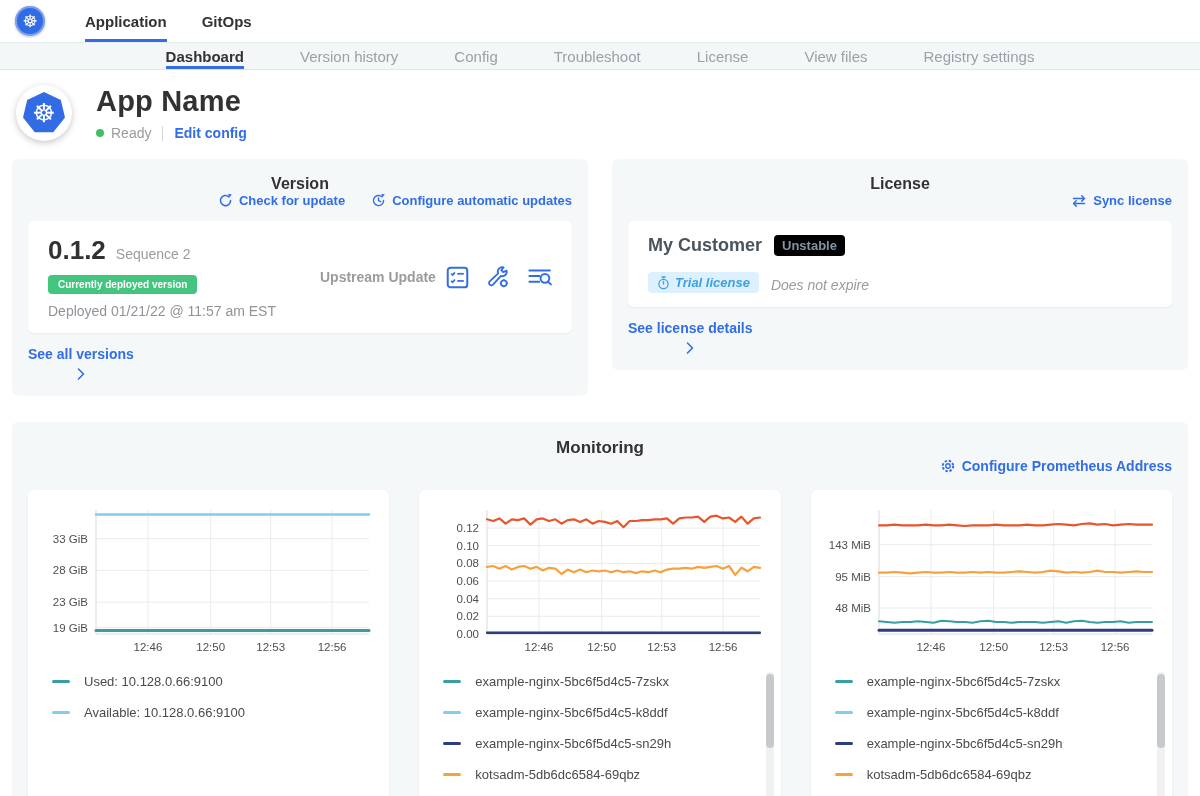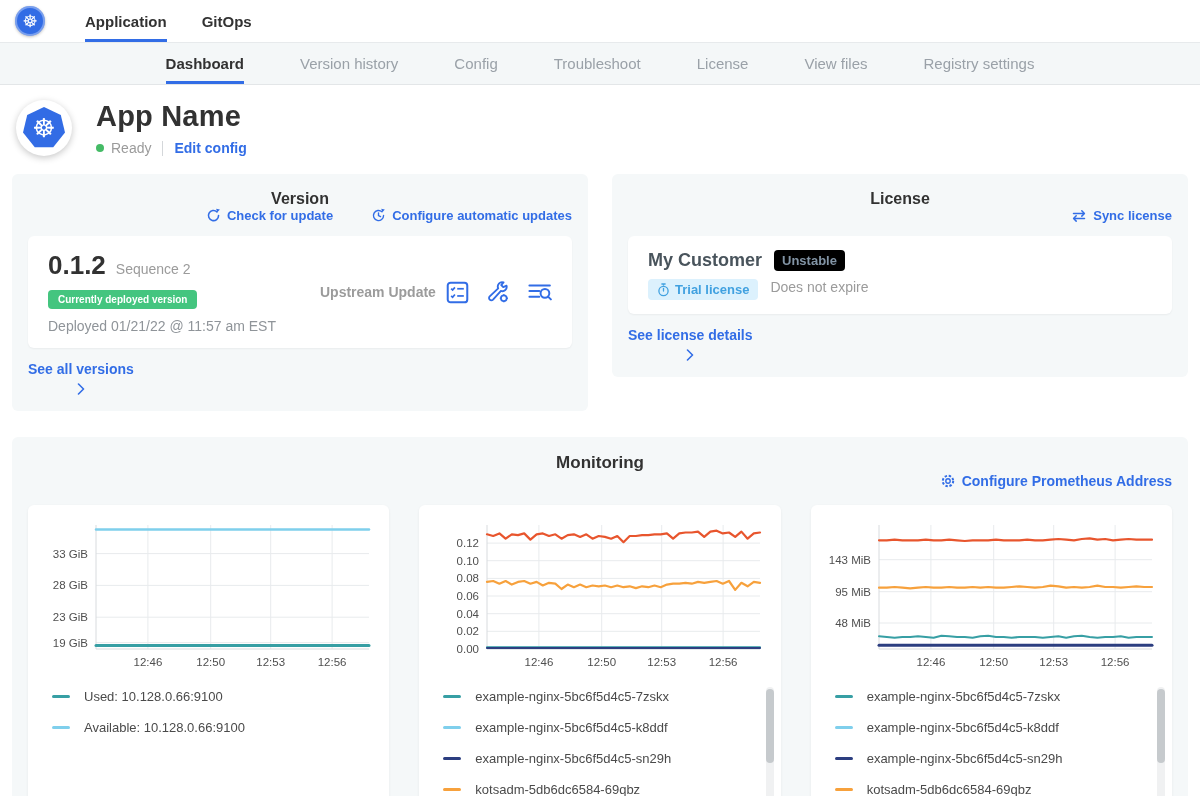--- a/index.html
+++ b/index.html
@@ -16,21 +16,21 @@
   .top-tabs { display:flex; gap:35px; }
   .top-tab { display:flex; align-items:center; font-size:15px; font-weight:700;
     color:#323232; border-bottom:3px solid transparent; padding-top:3px; cursor:pointer; }
   .top-tab.active { border-bottom-color:#326de6; }
   .topbar-right { margin-left:auto; display:flex; align-items:center; gap:22px; }
   .add-app-btn { border:1px solid #326de6; color:#326de6; background:#fff; font-weight:700;
     font-size:14px; padding:7px 18px; border-radius:18px; cursor:pointer; font-family:inherit; }
   .logout { font-size:15px; color:#323232; cursor:pointer; }
 
   
-  .subnav { height:43px; background:#f4f7f8; border-top:1px solid #e7eaec; border-bottom:1px solid #e3e6e8;
+  .subnav { height:28px; background:#f4f7f8; border-top:1px solid #e7eaec; border-bottom:1px solid #e3e6e8;
     display:flex; justify-content:center; gap:56px; }
   .subnav-tab { display:flex; align-items:center; font-size:15px; color:#9aa1a8;
     border-bottom:3px solid transparent; padding-top:3px; cursor:pointer; }
   .subnav-tab.active { color:#323232; font-weight:600; border-bottom-color:#326de6; }
 
   
   .app-header { display:flex; align-items:center; padding:15px 16px 18px 16px; }
   .app-icon-circle { width:56px; height:56px; border-radius:50%; background:#fff;
     box-shadow:0 2px 7px rgba(0,0,0,.22); display:flex; align-items:center; justify-content:center; }
   .app-icon-hept { width:42px; height:42px; background:#326ce5; display:flex; align-items:center; justify-content:center;
@@ -42,40 +42,40 @@
   .status-dot { width:8px; height:8px; border-radius:50%; background:#44bb66; margin-right:7px; }
   .status-text { color:#9b9b9b; }
   .vdiv { width:1px; height:15px; background:#d4d7da; margin:0 11px; }
   .link { color:#326de6; font-weight:600; cursor:pointer; text-decoration:none; }
 
   
   .cards-row { display:flex; gap:24px; padding:0 12px; align-items:flex-start; }
   .panel { background:#f5f8f9; border-radius:6px; padding:16px; flex:1; }
   .panel-head { display:flex; align-items:center;flex-direction:column; }
   .panel-title { font-size:16px; font-weight:700; }
-  .panel-actions { margin-left:auto; display:flex; align-items:center; gap:38px; }
+  .panel-actions { margin-left:auto; display:flex; align-items:center; gap:26px; }
   .action-link { display:flex; align-items:center; gap:6px; color:#326de6; font-size:13px; font-weight:700; cursor:pointer; }
   .inner-card { background:#fff; border-radius:6px; box-shadow:0 1px 2px rgba(0,0,0,.05); margin-top:13px; padding:14px 20px; }
 
   .version-inner { display:flex; }
   .ver-row { display:flex; align-items:baseline; }
   .ver-number { font-size:26px; font-weight:700; }
   .ver-seq { font-size:14px; color:#9b9b9b; margin-left:10px; }
   .deployed-badge { display:inline-block; margin-top:9px; background:#44c57f; color:#fff;
     font-size:10px; font-weight:700; padding:4px 10px; border-radius:4px; }
   .deployed-at { margin-top:9px; font-size:14px; color:#8f9499; }
   .release-label { flex:1; align-self:center; padding-left:44px; font-size:14px; font-weight:600; color:#9b9b9b; }
   .ver-icons { display:flex; align-items:center; gap:18px; color:#326de6; }
   .see-link { display:inline-flex; align-items:center; gap:6px; margin-top:13px; font-size:14px;flex-direction:column; }
 
   .customer-row { display:flex; align-items:center; }
   .customer-name { font-size:18px; font-weight:700; color:#49545c; }
   .channel-badge { margin-left:12px; background:#000000; color:#8294a5; font-size:13px; font-weight:600;
     padding:3px 8px; border-radius:4px; }
-  .license-row2 { display:flex; align-items:flex-start; margin-top:8px; }
+  .license-row2 { display:flex; align-items:flex-end; margin-top:16px;font-style:italic; }
   .trial-badge { display:flex; align-items:center; gap:5px; background:#dcf1fd; color:#41a1e0;
     font-size:13px; font-weight:600; padding:3px 9px; border-radius:4px; }
   .expiry { margin-left:12px; font-size:14px; color:#9b9b9b; }
 
   
   .monitoring { margin:26px 12px 0 12px; }
   .charts-row { display:flex; gap:30px; margin-top:16px; }
   .chart-card { background:#fff; border-radius:6px; box-shadow:0 1px 3px rgba(0,0,0,.06);
     flex:1; padding:12px 12px 12px 12px; position:relative; }
   .tick { font-size:11.5px; fill:#4f4f4f; }

